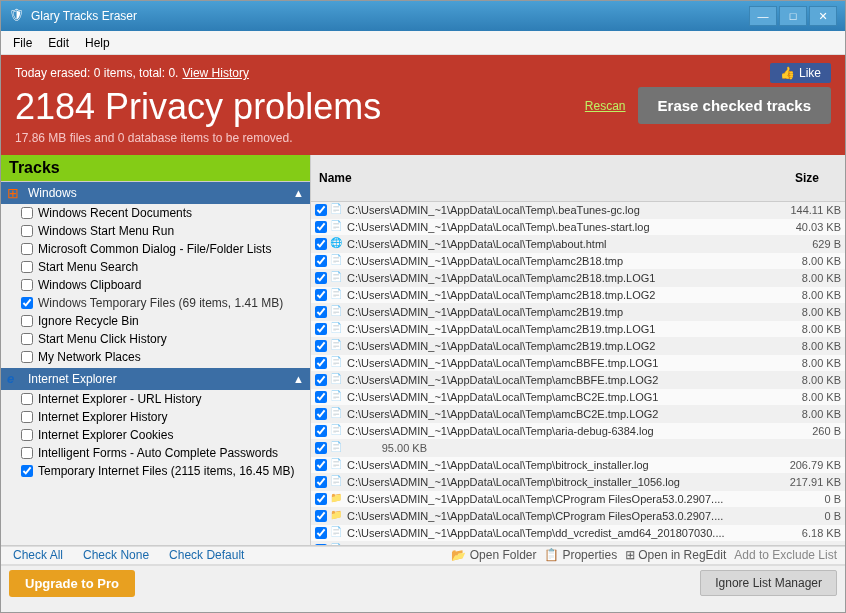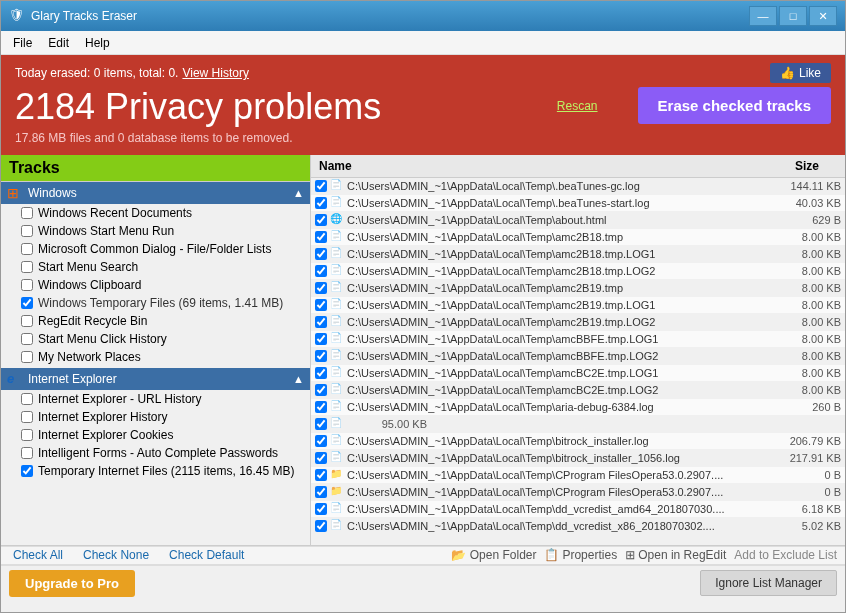--- a/index.html
+++ b/index.html
@@ -95,29 +95,28 @@
     }
     .rescan-link {
       color: #bef264;
       text-decoration: underline;
       font-size: 12px;
       cursor: pointer;
       background: none;
       border: none;
     }
     .erase-btn {
-      background: #8b5cf6;
+      background: #737373;
       color: white;
       border: none;
       padding: 10px 20px;
       font-size: 15px;
       font-weight: 600;
       cursor: pointer;
       border-radius: 3px;
-      margin-left: 28px;
     }
 
     
     .main-content {
       display: flex;
       height: calc(613px - 30px - 24px - 100px - 32px - 36px);
       border-bottom: 1px solid #ccc;
     }
 
     
@@ -164,21 +163,21 @@
     .right-panel {
       flex: 1;
       display: flex;
       flex-direction: column;
       overflow: hidden;
     }
     .file-list-header {
       background: #e8e8e8;
       display: flex;
       align-items: center;
-      padding: 4px 8px;
+      padding: 16px 8px;
       font-size: 12px;
       font-weight: bold;
       border-bottom: 1px solid #ccc;
     }
     .file-list-header .col-name { flex: 1; }
     .file-list-header .col-size { width: 80px; text-align: right; padding-right: 18px; }
     .file-list {
       flex: 1;
       overflow-y: scroll;
       font-size: 11px;
@@ -352,21 +351,21 @@
       <div class="track-item">
         <input type="checkbox" style="">
         <span class="item-label">Windows Clipboard</span>
       </div>
       <div class="track-item">
         <input type="checkbox" checked="" style="">
         <span class="item-label"><span style="color:#333;">Windows Temporary Files (69 items, 1.41 MB)</span></span>
       </div>
       <div class="track-item">
         <input type="checkbox" style="">
-        <span class="item-label">RegEdit Recycle Bin</span>
+        <span class="item-label">Ignore Recycle Bin</span>
       </div>
       <div class="track-item">
         <input type="checkbox" style="">
         <span class="item-label">Start Menu Click History</span>
       </div>
       <div class="track-item">
         <input type="checkbox" style="">
         <span class="item-label">My Network Places</span>
       </div>
 

